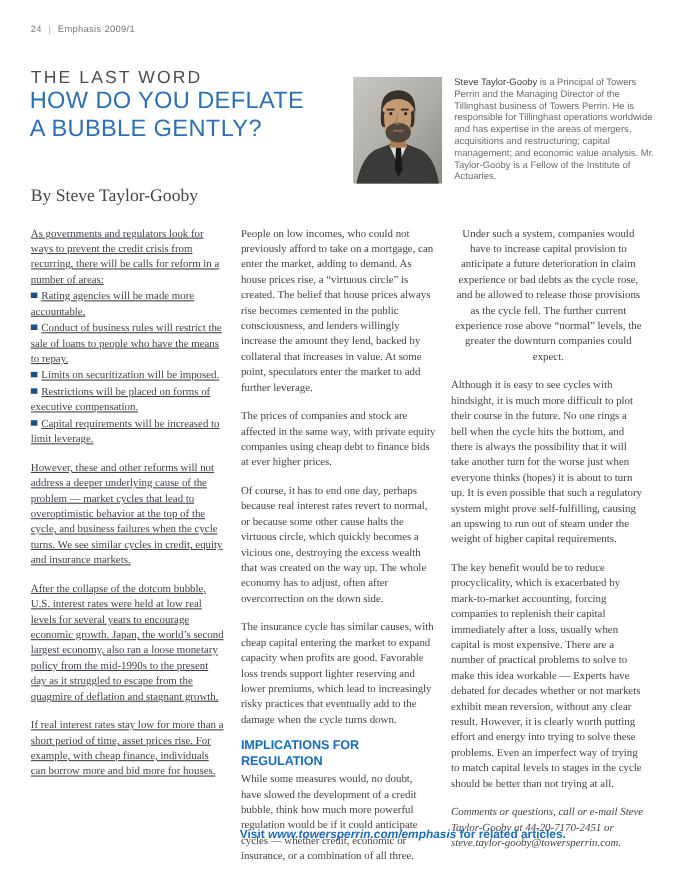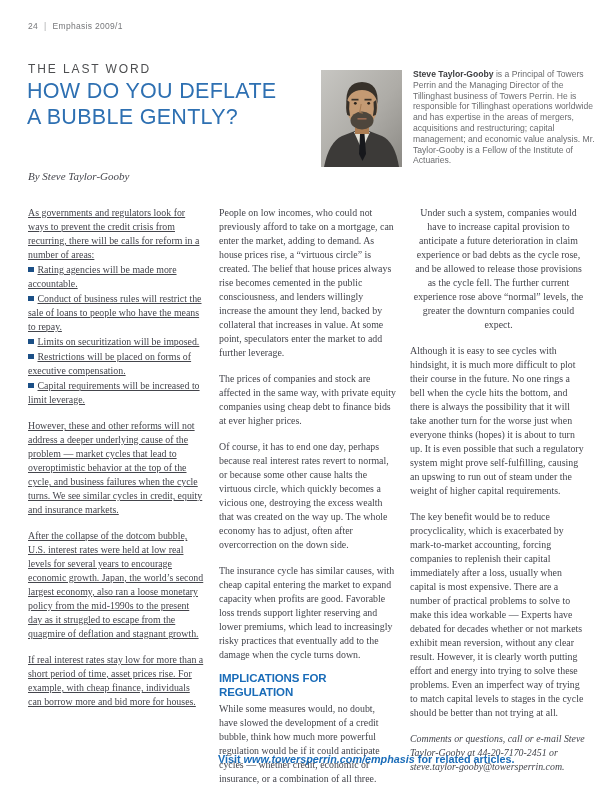--- a/index.html
+++ b/index.html
@@ -10,38 +10,38 @@
     --body-text:#44454c;--meta-gray:#77787b;--kicker-gray:#4d4e50;
   }
   .header{
     position:absolute;left:28px;top:21px;
     font-family:"Liberation Sans",sans-serif;font-size:8.5px;letter-spacing:.3px;
     color:var(--meta-gray);
   }
   .header .divider{margin:0 6px;color:#a9aaac;}
   .kicker{
     position:absolute;left:28px;top:62px;
-    font-family:"Liberation Sans",sans-serif;font-size:12px;letter-spacing:1.9px;
+    font-family:"Liberation Sans",sans-serif;font-size:16px;letter-spacing:1.9px;
     color:var(--kicker-gray);
   }
   .title{
     position:absolute;left:27px;top:79px;
     font-family:"Liberation Sans",sans-serif;font-size:21.5px;line-height:25.5px;
     letter-spacing:.3px;color:var(--title-blue);
   }
   .photo{position:absolute;left:321px;top:70px;width:81px;height:97px;}
   .bio{
     position:absolute;left:413px;top:69px;width:187px;
     font-family:"Liberation Sans",sans-serif;font-size:8.6px;line-height:10.8px;
     color:#6b6c6f;
   }
-  .bio .name{font-weight:bold;color:#3f4043;}
+  .bio .name{font-weight:normal;color:#3f4043;}
   .byline{
     position:absolute;left:28px;top:170px;
-    font-style:italic;font-size:11px;color:#45464d;
+    font-size:16px;color:#45464d;
   }
   .col{
     position:absolute;top:206px;width:177px;
     font-size:9.9px;line-height:14px;color:var(--body-text);
   }
   #col1{left:28px;text-decoration:underline;} #col2{left:219px;} #col3{left:410px;}
   .col p{margin:0;}
   .col .closing{font-style:italic;}
   .col .sq{
     display:inline-block;width:5.5px;height:5.5px;background:var(--bullet-navy);

